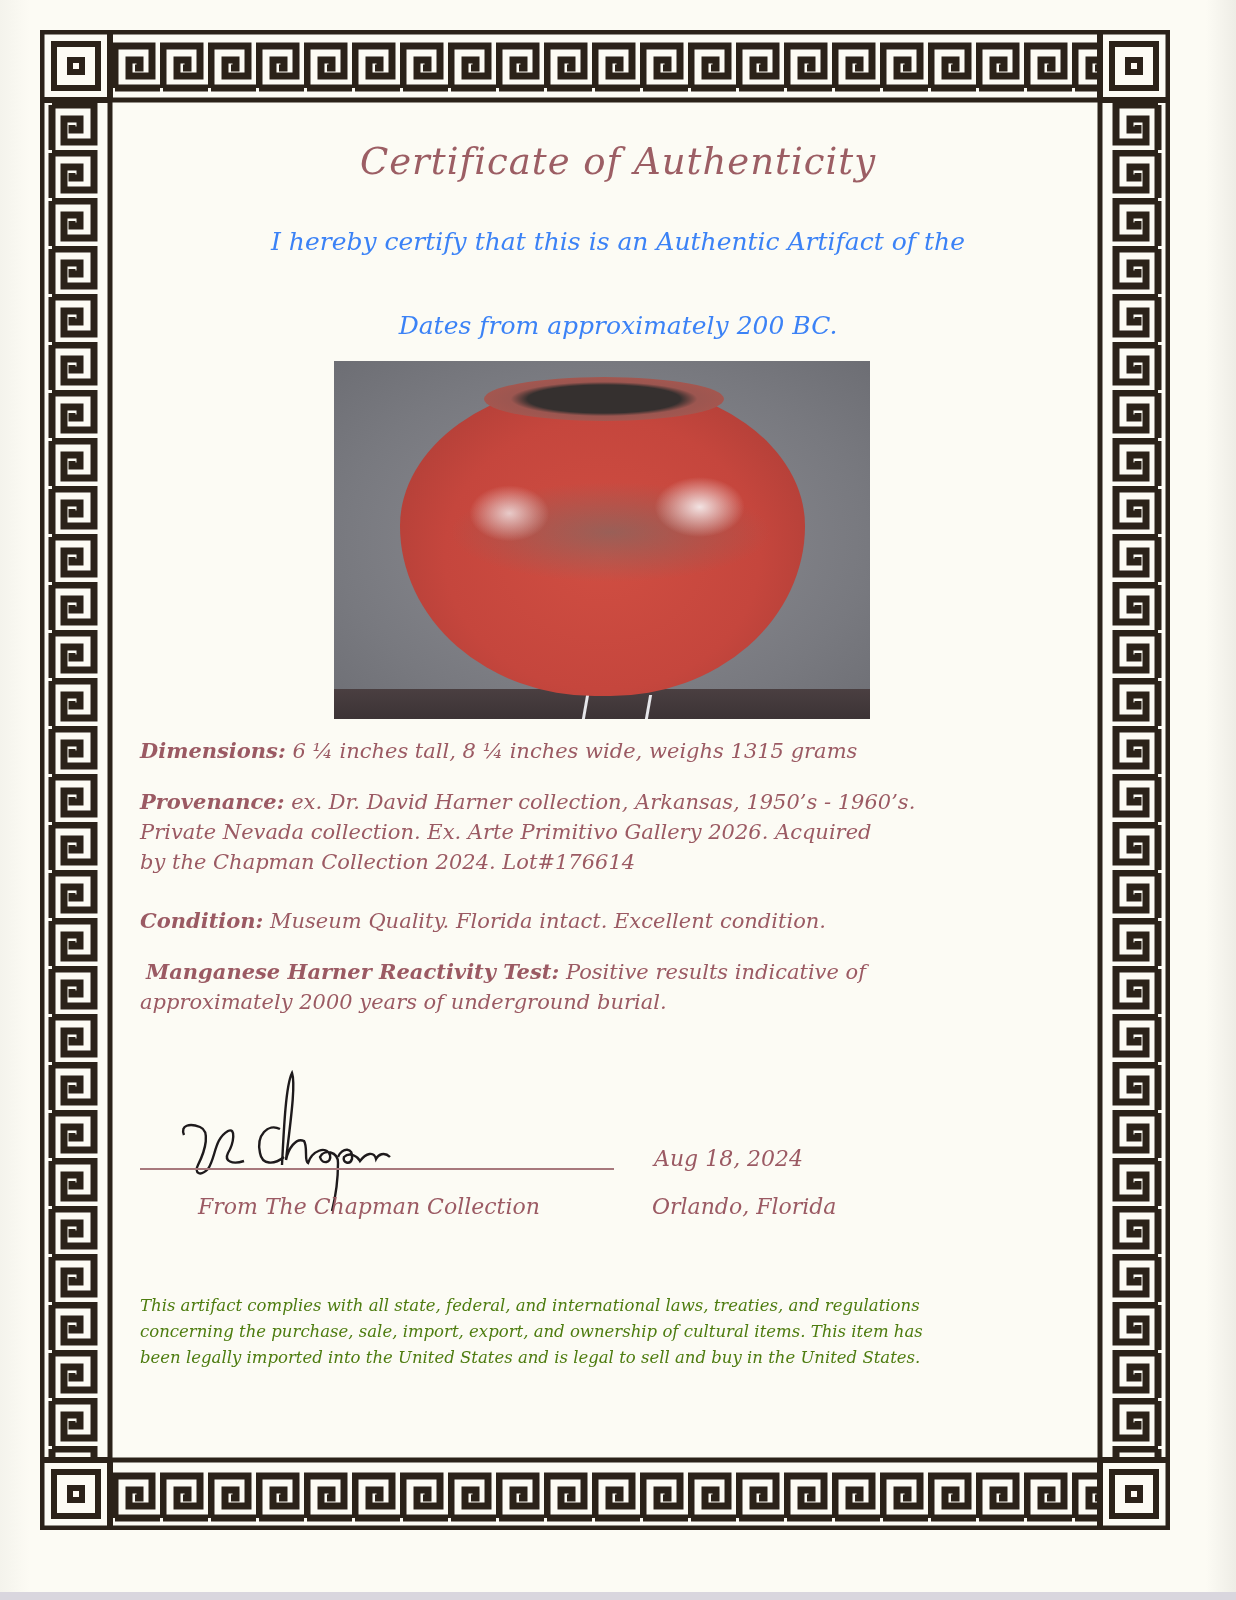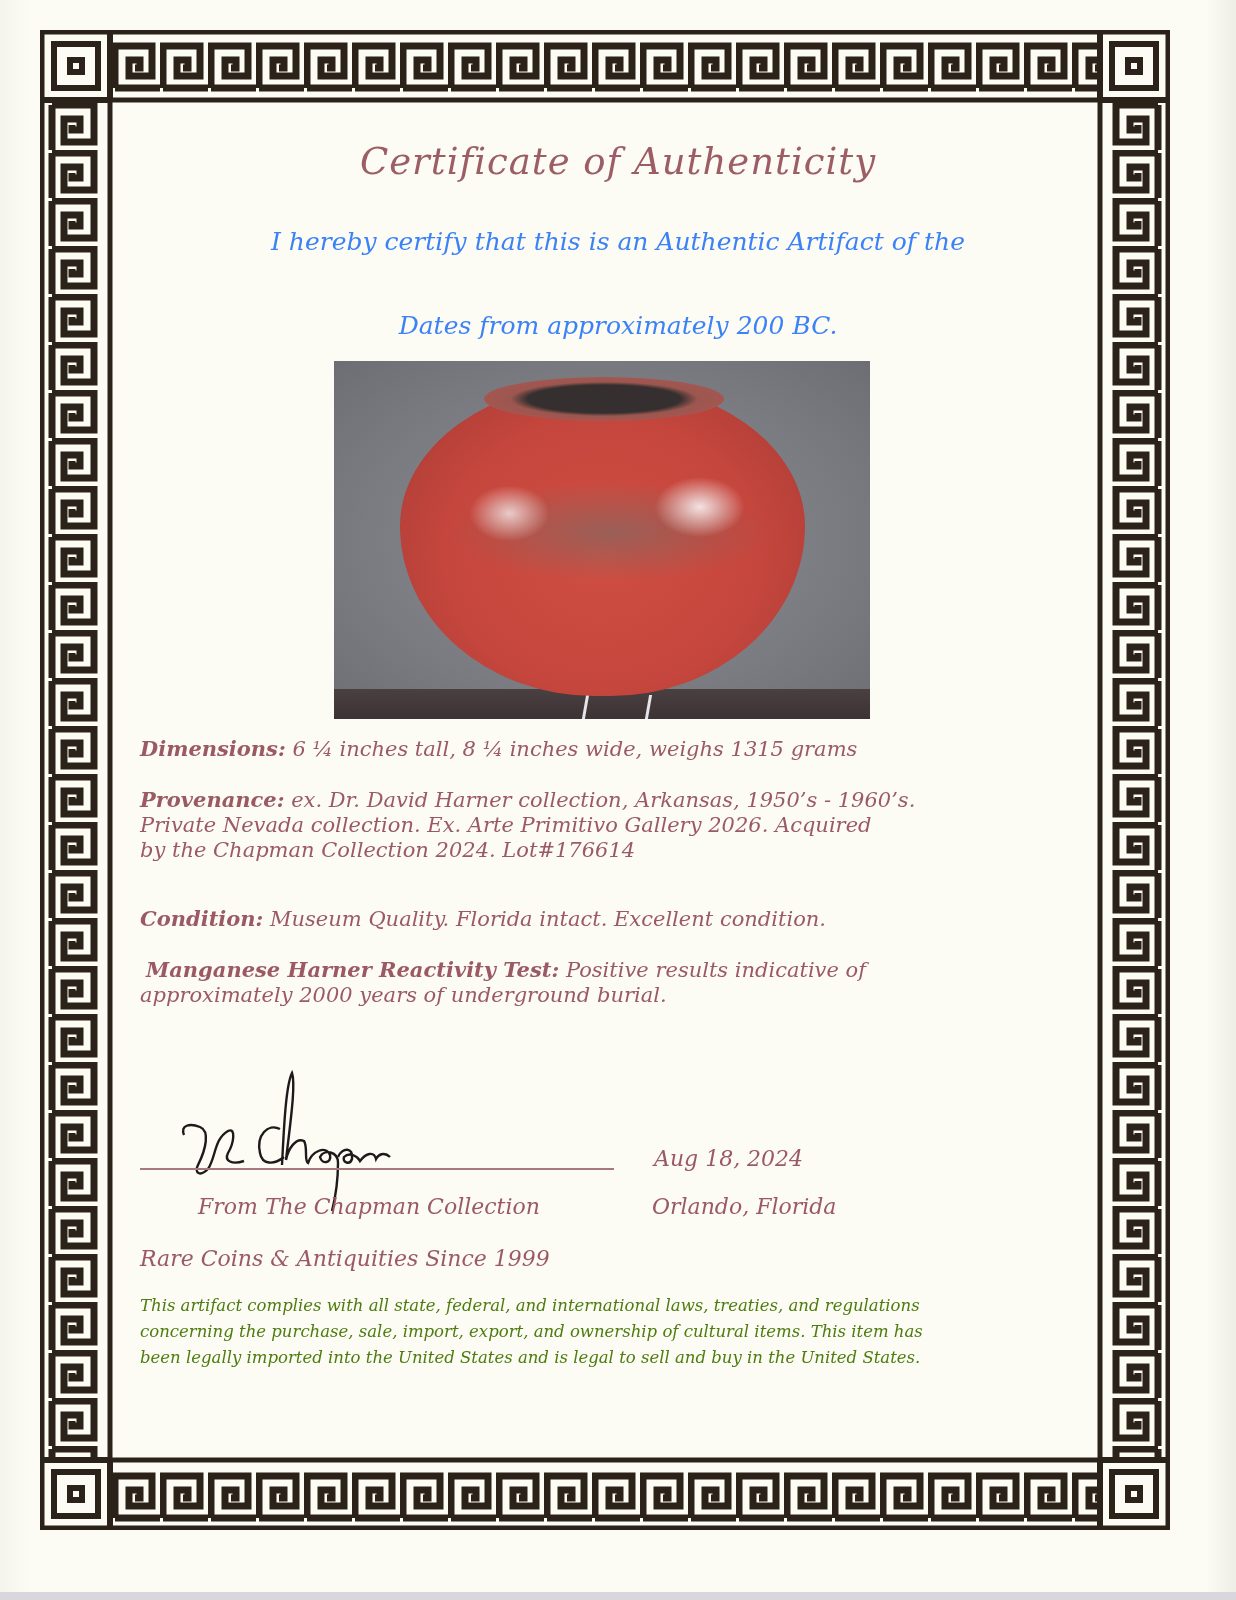--- a/index.html
+++ b/index.html
@@ -54,21 +54,21 @@
     border-radius: 50%;
     background: radial-gradient(ellipse at 50% 50%, #35302f 0%, #35302f 45%, #9c5650 55%, #b1584f 100%);
   }
   .photo .stand-legs {
     position: absolute; left: 250px; bottom: 0; width: 60px; height: 24px;
     border-left: 3px solid #e6e6ea; border-right: 3px solid #e6e6ea;
     transform: skewX(-10deg);
   }
   .para {
     position: absolute; left: 30px; width: 960px;
-    font-size: 21px; line-height: 25px; color: #9b5a63;
+    font-size: 21px; line-height: 30px; color: #9b5a63;
   }
   .para b { font-weight: bold; }
   .sig-line {
     position: absolute; left: 30px; top: 1068px; width: 474px; height: 2px;
     background: #a7787c;
   }
   .signature { position: absolute; left: 60px; top: 965px; }
   .sig-text {
     position: absolute; font-size: 22px; font-weight: normal; color: #9b5a63;
   }
@@ -171,20 +171,19 @@
     <path d="M14 70 C10 60 20 58 30 62 C40 66 36 84 28 100 C24 108 30 112 38 104 C46 92 44 74 58 66 C66 62 64 78 58 88 C54 96 62 100 74 96" fill="none" stroke="#1e1a1c" stroke-width="2.4"></path>
     <path d="M110 64 C98 58 86 70 90 88 C92 100 104 100 114 92" fill="none" stroke="#1e1a1c" stroke-width="2.4"></path>
     <path d="M112 100 C114 60 116 20 122 8 C126 20 120 60 116 95 C118 84 126 72 134 76 C138 82 134 96 138 98 C142 86 156 80 160 90 C162 98 152 100 150 92 C154 84 168 86 168 98 C168 110 166 130 162 146" fill="none" stroke="#1e1a1c" stroke-width="2.4"></path>
     <path d="M168 92 C172 82 184 82 182 94 C180 100 172 98 174 92 C180 86 188 92 190 96 C196 88 204 86 206 94 C208 90 214 86 220 92" fill="none" stroke="#1e1a1c" stroke-width="2.4"></path>
   </svg>
   <div class="sig-line"></div>
 
   <div class="sig-text" style="left:88px; top:1094px;">From The Chapman Collection</div>
   <div class="sig-text" style="left:544px; top:1046px;">Aug 18, 2024</div>
   <div class="sig-text" style="left:542px; top:1094px;">Orlando, Florida</div>
-  <div class="sig-text" style="left:30px; top:1146px;">Rare Coins &amp; Antiquities Since 1999</div>
 
   <div class="legal">
     <div>This artifact complies with all state, federal, and international laws, treaties, and regulations</div>
     <div>concerning the purchase, sale, import, export, and ownership of cultural items. This item has</div>
     <div>been legally imported into the United States and is legal to sell and buy in the United States.</div>
   </div>
 </div>
 
 </body></html>

